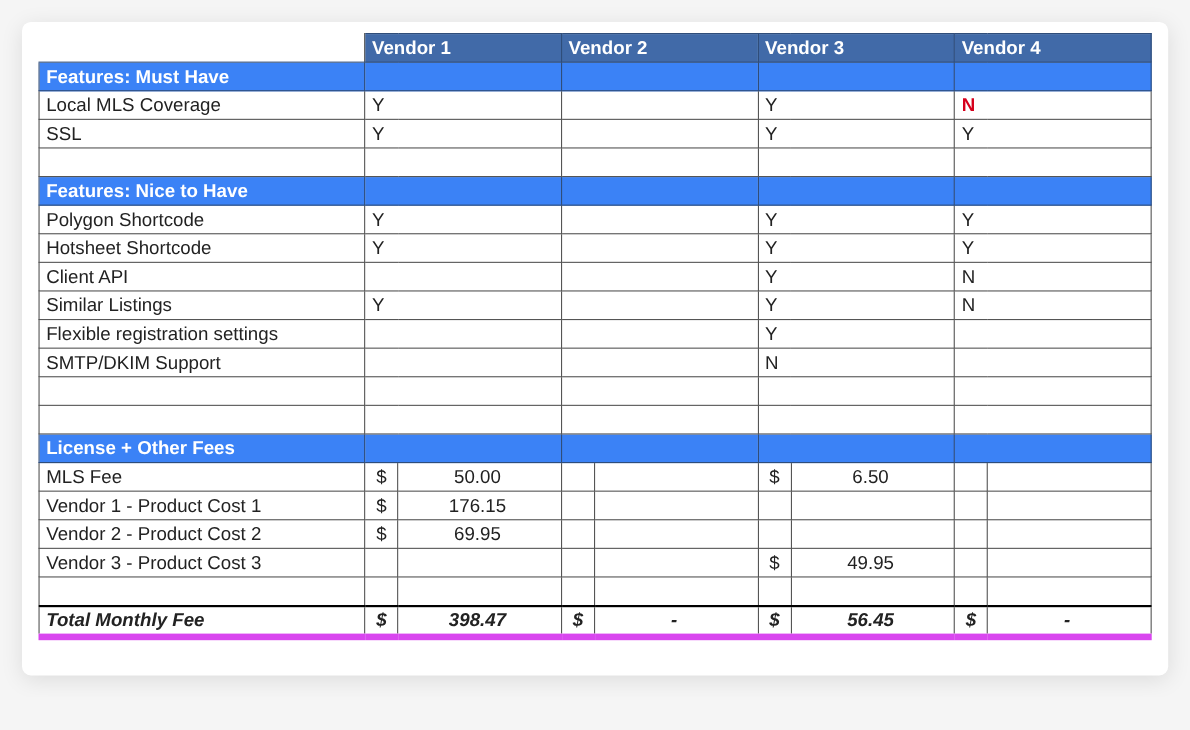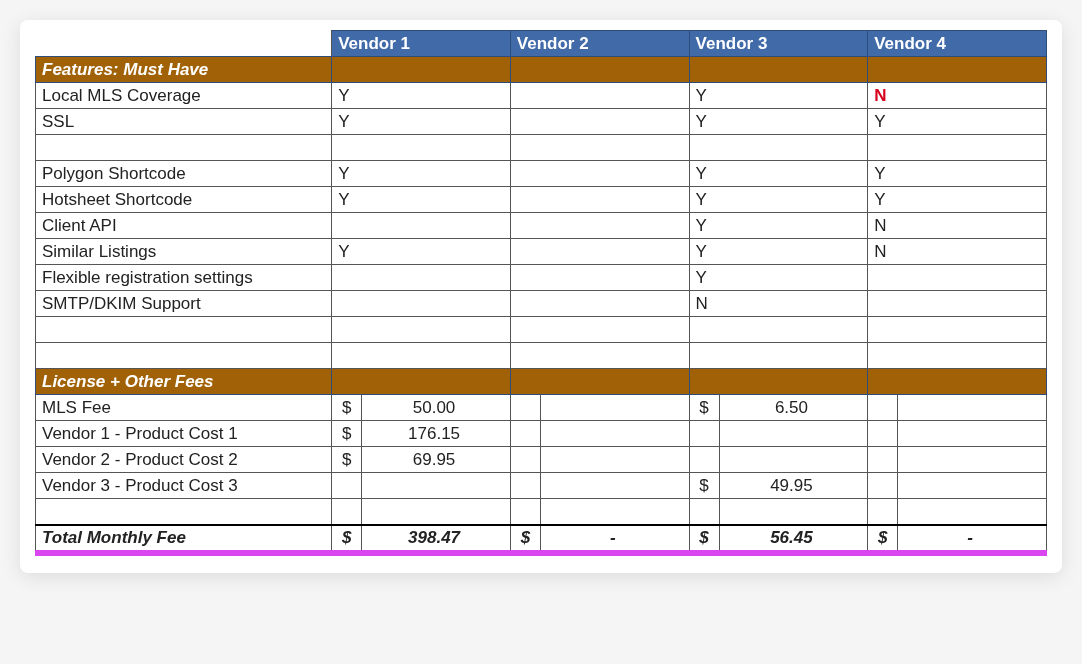--- a/index.html
+++ b/index.html
@@ -8,21 +8,21 @@
     padding: 20px;
     font-family: "Segoe UI", Arial, sans-serif;
     background: #f5f5f5;
     color: #222;
   }
   .card {
     width: 1042px;
     background: #fff;
     border-radius: 8px;
     box-shadow: 0 4px 20px rgba(0,0,0,0.1);
-    padding: 10px 15px 17px 15px;
+    padding: 10px 15px 32px 15px;
   }
   table {
     width: 100%;
     border-collapse: collapse;
     table-layout: fixed;
   }
   th, td {
     border: 1px solid #555;
     padding: 2px 6px;
     font-size: 17px;
@@ -41,24 +41,23 @@
     font-weight: 700;
     border-color: #2f4d7a;
   }
   tr.head th.blank {
     background: #fff;
     border-top-color: #fff;
     border-left-color: #fff;
     border-right-color: #555;
   }
   tr.section td {
-    background: #a16207;
+    background: #3b82f6;
     color: #fff;
     font-weight: 700;
-    font-style: italic;
     border-color: #2f4d7a;
   }
   td.cur { text-align: center; }
   td.val { text-align: center; padding-right: 10px; }
   td.neg { color: #d6001c; font-weight: 700; }
   tr.total td {
     border-top: 2px solid #000;
     border-bottom: 6px solid #d946ef;
     font-weight: 700;
     font-style: italic;
@@ -113,20 +112,27 @@
     <td colspan="2">Y</td>
   </tr>
   <tr class="blankrow">
     <td></td>
           <td colspan="2"></td>
           <td colspan="2"></td>
           <td colspan="2"></td>
           <td colspan="2"></td>
   </tr>
 
+  <tr class="section">
+    <td>Features: Nice to Have</td>
+    <td colspan="2"></td>
+          <td colspan="2"></td>
+          <td colspan="2"></td>
+          <td colspan="2"></td>
+  </tr>
   <tr>
     <td>Polygon Shortcode</td>
     <td colspan="2">Y</td>
     <td colspan="2"></td>
     <td colspan="2">Y</td>
     <td colspan="2">Y</td>
   </tr>
   <tr>
     <td>Hotsheet Shortcode</td>
     <td colspan="2">Y</td>

